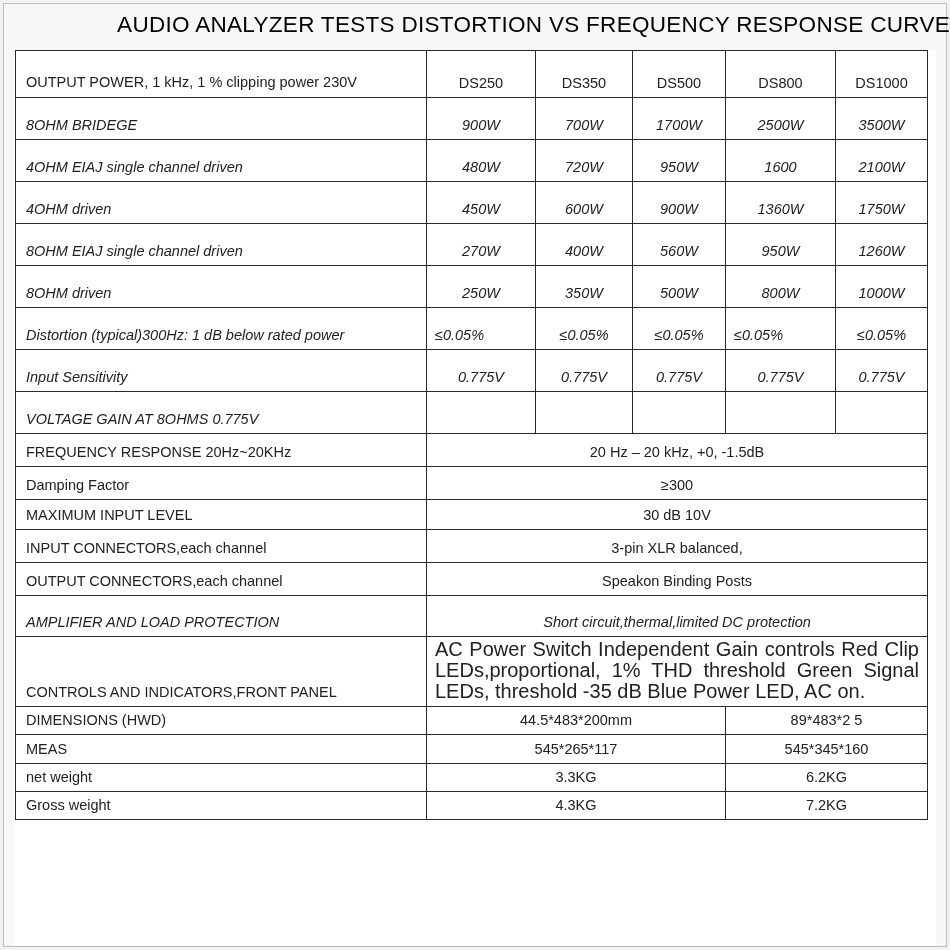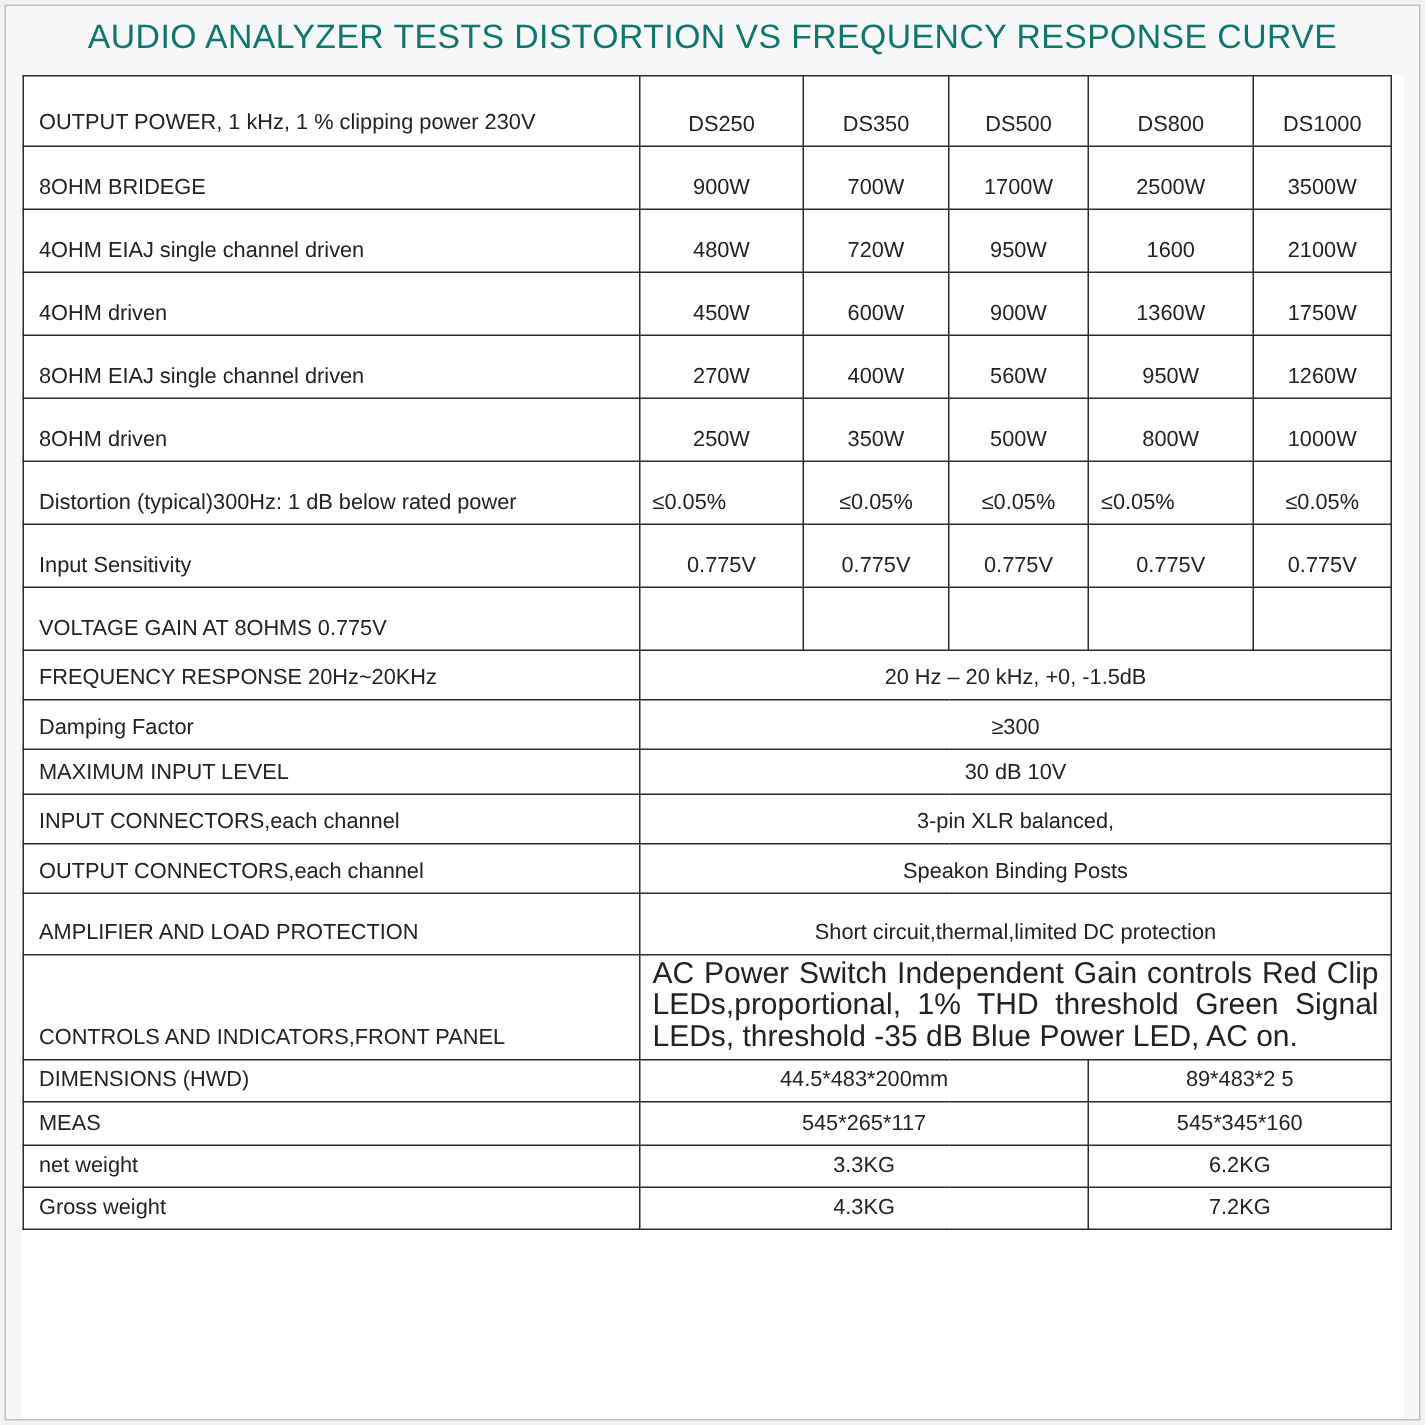--- a/index.html
+++ b/index.html
@@ -9,23 +9,23 @@
       font-family: "Liberation Sans", sans-serif;
       color: #222;
       position: relative;
     }
     .frame {
       position: absolute; left: 3px; top: 3px; right: 3px; bottom: 3px;
       border: 1px solid #bdbdbd; background: #f7f7f7;
     }
     .title {
       position: absolute; left: 0; top: 12px; width: 950px;
-      text-align: center;
+      text-align: right;
       font-size: 22.5px; letter-spacing: 0.3px;
-      color: #0f766e; font-weight: normal;
+      color: #000000; font-weight: normal;
     }
     .sheet {
       position: absolute; left: 14px; top: 50px; width: 922px; height: 896px;
       background: #fff;
     }
     table.spec {
       position: absolute; left: 1px; top: 0;
       border-collapse: collapse;
       table-layout: fixed;
       width: 912px;
@@ -44,21 +44,21 @@
     table.spec td.lbl { text-align: left; margin-top: 11px; }
     table.spec td.c { text-align: center; padding-left: 2px; padding-right: 2px; }
     table.spec td.cl { text-align: left; padding-left: 8px; }
     table.spec td.wrap {
       white-space: normal; text-align: justify; text-align-last: left;
       padding: 2px 8px 2px 8px; vertical-align: top; line-height: 21px;
       font-size: 20px;
     }
     .hdr-lbl { white-space: normal !important; line-height: 21px !important; text-align: justify; text-align-last: left; }
     tr.r-h { height: 47px; }
-    tr.r-t { height: 42px; }
+    tr.r-t { height: 42px; font-style: italic; }
     tr.r-m { height: 33px; }
     tr.r-s { height: 30px; }
     tr.r-xl { height: 78px; }
   </style>
 </head>
 <body>
 
 <div class="frame"></div>
 <div class="title">AUDIO ANALYZER TESTS DISTORTION VS FREQUENCY RESPONSE CURVE</div>
 

